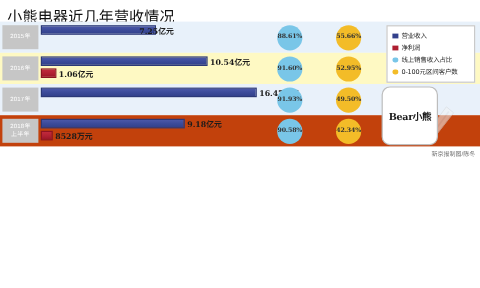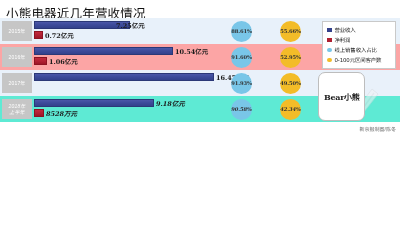--- a/index.html
+++ b/index.html
@@ -26,23 +26,23 @@
     position:absolute;left:0;top:18px;width:400px;height:117px;
   }
 
   .row{
     position:relative;
     height:26px;
     width:400px;
     box-sizing:border-box;
   }
   .row.odd{background:#e8f1fa;}
-  .row.even{background:#fca5a5;}
+  .row.even{background:#fef9c3;}
   .row.r3{background:#e9f1fa;}
-  .row.r4{background:#5eead4;font-style:italic;}
+  .row.r4{background:#c2410c;}
 
   .year-tab{
     position:absolute;left:2px;top:3px;
     width:30px;height:20px;
     background:#c6c6c6;
     color:#ffffff;
     font-size:5px;
     line-height:6.5px;
     display:flex;flex-direction:column;
     align-items:center;justify-content:center;
@@ -143,24 +143,20 @@
   <div class="plot">
 
     <div class="row odd">
       <div class="year-tab">
         <span>2015年</span>
       </div>
       <div class="bars">
         <div class="barline">
           <div class="bar revenue" style="width:96px"></div>
           <div class="bar-label" style="left:82px">7.25亿元</div>
-        </div>
-        <div class="barline">
-          <div class="bar profit" style="width:9px"></div>
-          <div class="bar-label" style="left:11px">0.72亿元</div>
         </div>
       </div>
       <div class="bubble online">88.61%</div>
       <div class="bubble customers">55.66%</div>
     </div>
 
     <div class="row even">
       <div class="year-tab">
         <span>2016年</span>
       </div>

